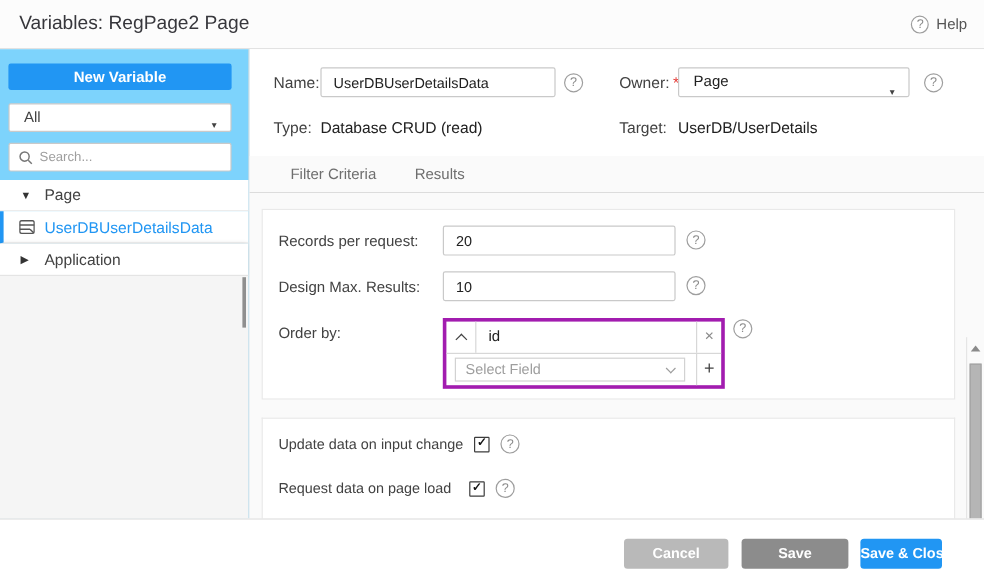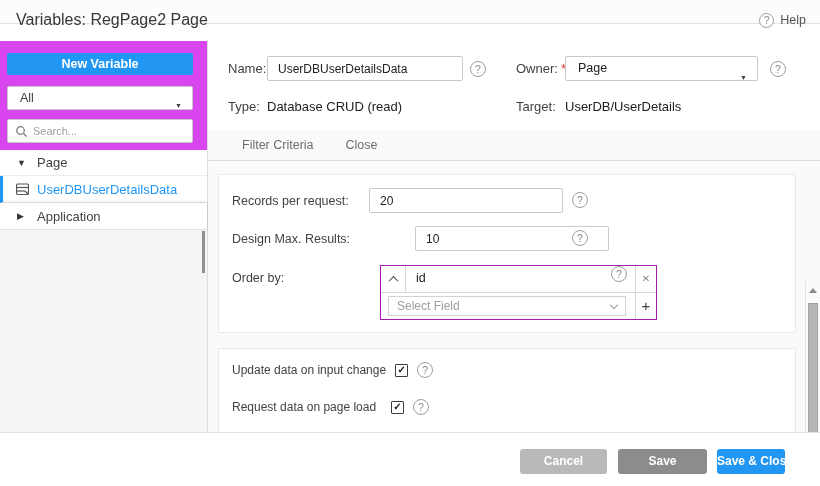--- a/index.html
+++ b/index.html
@@ -4,32 +4,32 @@
 <style>
   * { box-sizing: border-box; margin: 0; padding: 0; }
   html,body { background:#e9e9e9; }
   .app {
     position: relative; width: 820px; height: 486px;
     background:#fff; font-family:"Liberation Sans", sans-serif;
     font-size:13px; color:#424242; overflow:hidden;
     margin:0 auto; box-shadow:0 0 4px rgba(0,0,0,.2);
   }
   
-  .header { position:absolute; left:0; top:0; width:820px; height:24px; background:#fcfcfc; border-bottom:1px solid #e2e2e2; }
+  .header { position:absolute; left:0; top:0; width:820px; height:41px; background:#fcfcfc; border-bottom:1px solid #e2e2e2; }
   .title  { position:absolute; left:16px; top:0; line-height:40px; font-size:16px; color:#37373c; }
   .help   { position:absolute; right:14px; top:0; height:40px; display:flex; align-items:center; gap:6px; cursor:pointer; }
   .help-label { font-size:12.5px; color:#555; }
   .qicon {
     width:16px; height:16px; border:1px solid #9e9e9e; border-radius:50%;
     color:#8a8a8a; font-size:10.5px; line-height:14px; text-align:center; display:inline-block; background:#fff;
     flex:0 0 auto;
   }
   .qicon.sm { width:15px; height:15px; line-height:13px; }
   
-  .sidebar { position:absolute; left:0; top:41px; width:208px; height:391px; background:#d946ef; border-right:1px solid #ddd; }
+  .sidebar { position:absolute; left:0; top:41px; width:208px; height:391px; background:#7dd3fc; border-right:1px solid #ddd; }
   .btn-new { position:absolute; left:7px; top:12px; width:186px; height:22px; background:#2196f3; border-radius:2px;
              color:#fff; font-size:12.5px; font-weight:bold; text-align:center; line-height:22px; cursor:pointer; }
   .filter-select { position:absolute; left:7px; top:45px; width:186px; height:24px; border:1px solid #c9c9c9; border-radius:2px;
                    background:#fff; font-size:12.5px; line-height:22px; padding-left:12px; color:#424242; cursor:pointer; }
   .caret-small { position:absolute; right:10px; top:8px; font-size:7px; color:#424242; }
   .search-box { position:absolute; left:7px; top:78px; width:186px; height:24px; border:1px solid #c9c9c9; border-radius:2px; background:#fff; }
   .search-box svg { position:absolute; left:7px; top:5px; }
   .search-input { position:absolute; left:25px; top:1px; width:155px; height:20px; border:none; outline:none;
                   font-family:inherit; font-size:11px; color:#424242; }
   .search-input::placeholder { color:#9e9e9e; }
@@ -63,21 +63,21 @@
                 border-top:3px solid #2196f3; line-height:26px; color:#424242; padding:0 14px; }
   
   .content { position:absolute; left:0; top:120px; width:612px; height:271px; background:#fafafa; }
   .group-box { position:absolute; left:10px; width:578px; background:#fff; border:1px solid #e9e9e9; }
   .box1 { top:13px; height:159px; }
   .box2 { top:187px; height:90px; border-bottom:none;text-decoration:underline; }
   .prop-label { position:absolute; left:13px; font-size:12.5px; color:#424242; line-height:15px; }
   .prop-input { position:absolute; left:150px; width:194px; height:25px; }
   .prop-q { position:absolute; left:353px; }
   
-  .orderby { position:absolute; left:150px; top:90px; width:277px; border:1px solid #a21caf; background:#fff;margin-left:11px; }
+  .orderby { position:absolute; left:150px; top:90px; width:235px; border:3px solid #a21caf; background:#fff; }
   .ob-r1 { display:flex; height:26px; }
   .ob-up { width:25px; border-right:1px solid #d7d7d7; display:flex; align-items:center; justify-content:center; cursor:pointer; }
   .chev-up { width:7px; height:7px; border-left:1.5px solid #424242; border-top:1.5px solid #424242; transform:rotate(45deg) translate(1px,1px); }
   .ob-field { flex:1; font-size:12.5px; line-height:25px; padding-left:10px; color:#212121; cursor:text; }
   .ob-close { width:21px; border-left:1px solid #d7d7d7; text-align:center; line-height:25px; font-size:10px; color:#8a8a8a; cursor:pointer; }
   .ob-r2 { display:flex; height:27px; border-top:1px solid #d7d7d7; }
   .ob-select-wrap { flex:1; position:relative; }
   .ob-select { position:absolute; left:7px; top:3px; right:9px; height:20px; border:1px solid #d2d2d2;
                font-size:12px; color:#9e9e9e; line-height:18px; padding-left:8px; cursor:pointer; }
   .chev-down { position:absolute; right:8px; top:5px; width:6px; height:6px;
@@ -170,32 +170,32 @@
     </div>
     <span class="qicon" style="position:absolute; left:562px; top:20px;">?</span>
 
     <span class="flabel" style="left:20px; top:58px;">Type:</span>
     <span class="fvalue" style="left:59px; top:58px;">Database CRUD (read)</span>
     <span class="flabel" style="left:308px; top:58px;">Target:</span>
     <span class="fvalue" style="left:357px; top:58px;">UserDB/UserDetails</span>
 
     <div class="tabbar">
       <div class="tab">Filter Criteria</div>
-      <div class="tab">Close</div>
+      <div class="tab">Results</div>
     </div>
 
     <div class="content">
 
       <div class="group-box box1">
         <span class="prop-label" style="top:19px;">Records per request:</span>
         <input class="text-input prop-input" style="top: 13px;" value="20">
         <span class="qicon prop-q" style="top:17px;">?</span>
 
         <span class="prop-label" style="top:57px;">Design Max. Results:</span>
-        <input class="text-input prop-input" style="top: 51px; margin-left: 46px;" value="10">
+        <input class="text-input prop-input" style="top: 51px;" value="10">
         <span class="qicon prop-q" style="top:55px;">?</span>
 
         <span class="prop-label" style="top:96px;">Order by:</span>
 
         <div class="orderby">
           <div class="ob-r1">
             <div class="ob-up">
               <span class="chev-up"></span>
             </div>
             <div class="ob-field">id</div>

